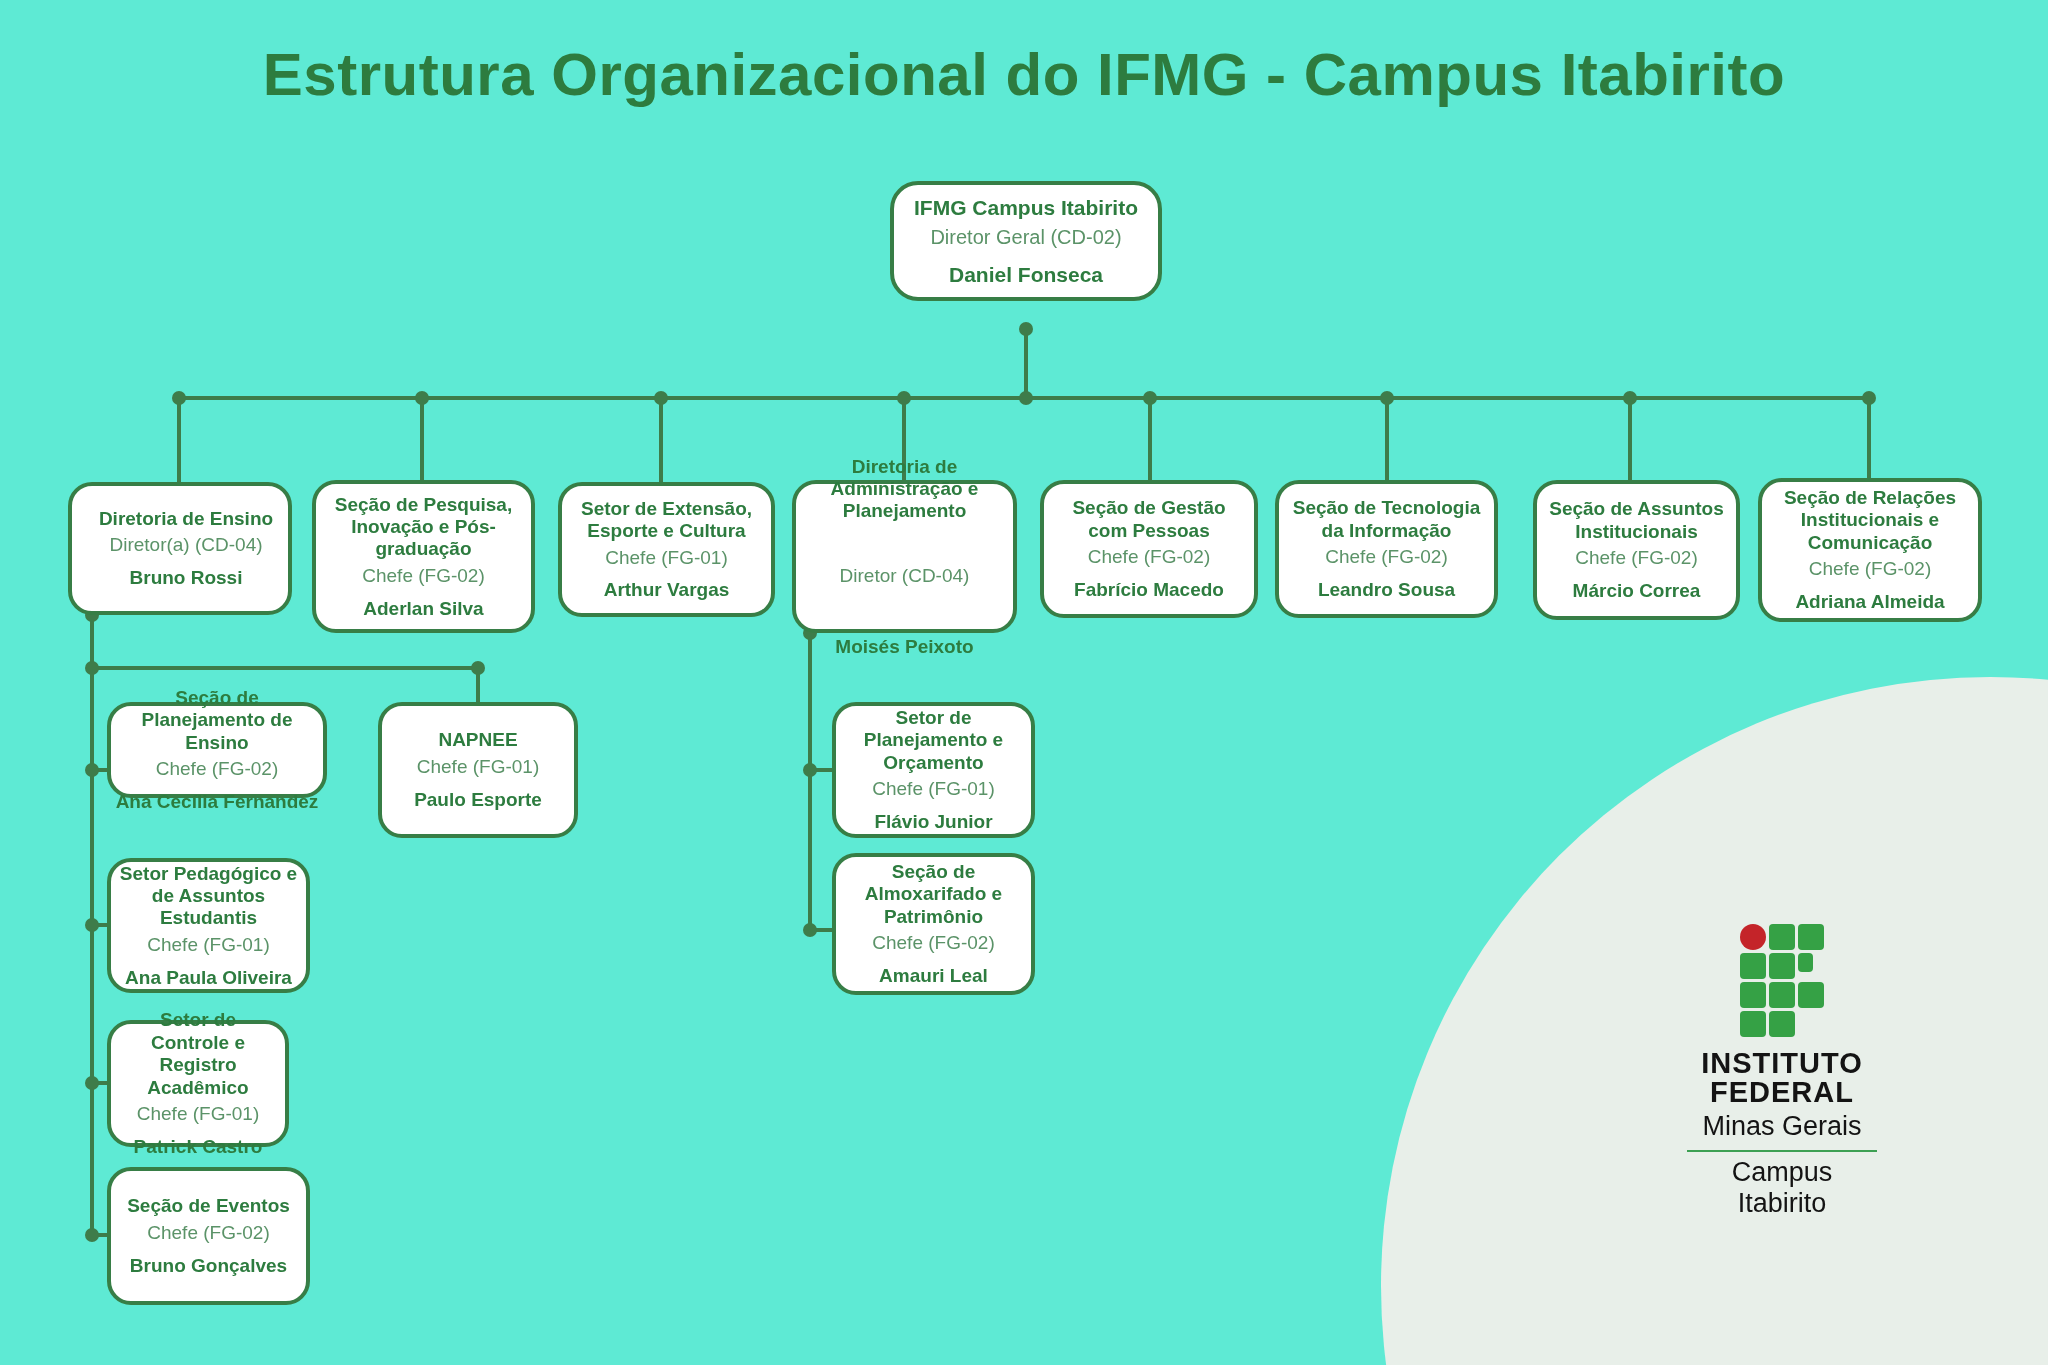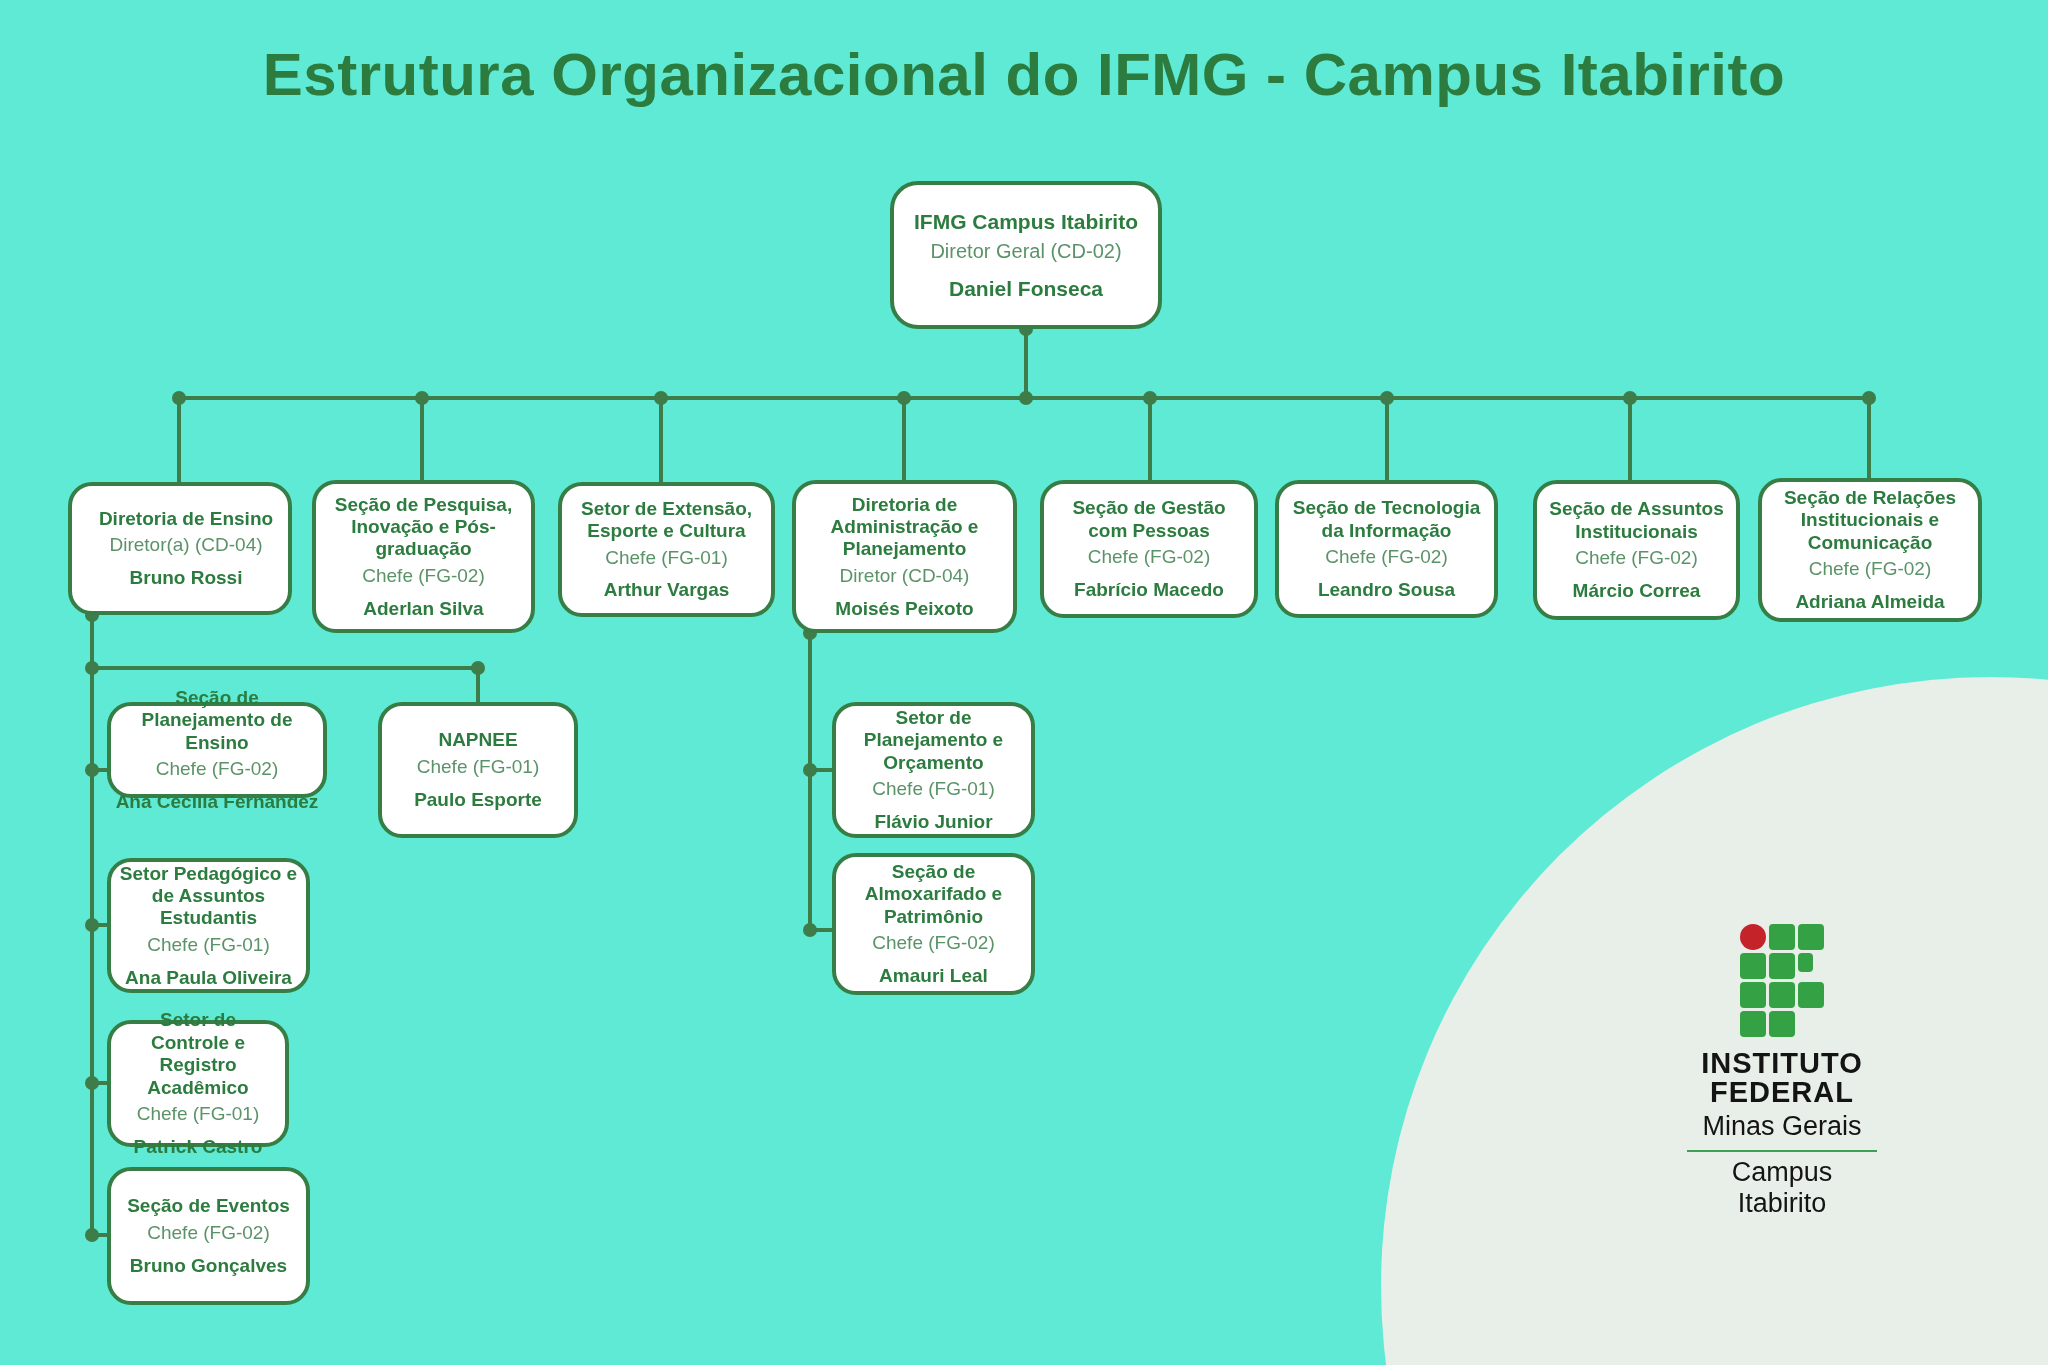--- a/index.html
+++ b/index.html
@@ -82,41 +82,41 @@
       <circle cx="478" cy="668" r="7" fill="#3e7c4a"></circle>
       <circle cx="92" cy="770" r="7" fill="#3e7c4a"></circle>
       <circle cx="92" cy="925" r="7" fill="#3e7c4a"></circle>
       <circle cx="92" cy="1083" r="7" fill="#3e7c4a"></circle>
       <circle cx="92" cy="1235" r="7" fill="#3e7c4a"></circle>
       <circle cx="810" cy="633" r="7" fill="#3e7c4a"></circle>
       <circle cx="810" cy="770" r="7" fill="#3e7c4a"></circle>
       <circle cx="810" cy="930" r="7" fill="#3e7c4a"></circle>
     </svg>
   <div id="nodes">
-      <div class="node big" style="left: 890px; top: 181px; width: 272px; height: 148px; text-align: center;">
+      <div class="node big" style="left: 890px; top: 181px; width: 272px; height: 120px; text-align: center;">
         <div class="unit">IFMG Campus Itabirito</div>
         <div class="role">Diretor Geral (CD-02)</div>
         <div class="person">Daniel Fonseca</div>
       </div>
       <div class="node" style="left: 68px; top: 482px; width: 224px; height: 133px; padding-left: 20px;">
         <div class="unit">Diretoria de Ensino</div>
         <div class="role">Diretor(a) (CD-04)</div>
         <div class="person">Bruno Rossi</div>
       </div>
       <div class="node" style="left: 312px; top: 480px; width: 223px; height: 153px;">
         <div class="unit">Seção de Pesquisa, Inovação e Pós-graduação</div>
         <div class="role">Chefe (FG-02)</div>
         <div class="person">Aderlan Silva</div>
       </div>
       <div class="node" style="left: 558px; top: 482px; width: 217px; height: 135px;">
         <div class="unit">Setor de Extensão, Esporte e Cultura</div>
         <div class="role">Chefe (FG-01)</div>
         <div class="person">Arthur Vargas</div>
       </div>
-      <div class="node" style="left: 792px; top: 480px; width: 225px; height: 153px;">
+      <div class="node" style="left: 792px; top: 480px; width: 225px; height: 153px; gap: 38px;">
         <div class="unit">Diretoria de Administração e Planejamento</div>
         <div class="role">Diretor (CD-04)</div>
         <div class="person">Moisés Peixoto</div>
       </div>
       <div class="node" style="left: 1040px; top: 480px; width: 218px; height: 138px;">
         <div class="unit">Seção de Gestão com Pessoas</div>
         <div class="role">Chefe (FG-02)</div>
         <div class="person">Fabrício Macedo</div>
       </div>
       <div class="node" style="left: 1275px; top: 480px; width: 223px; height: 138px;">

